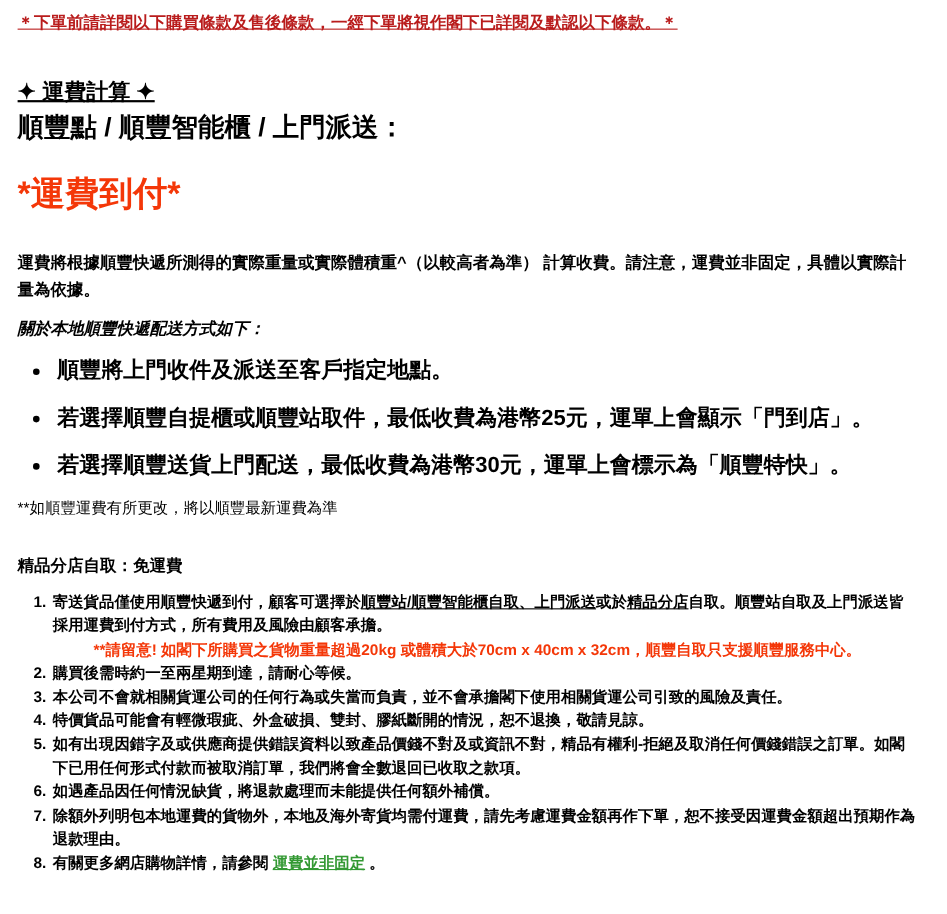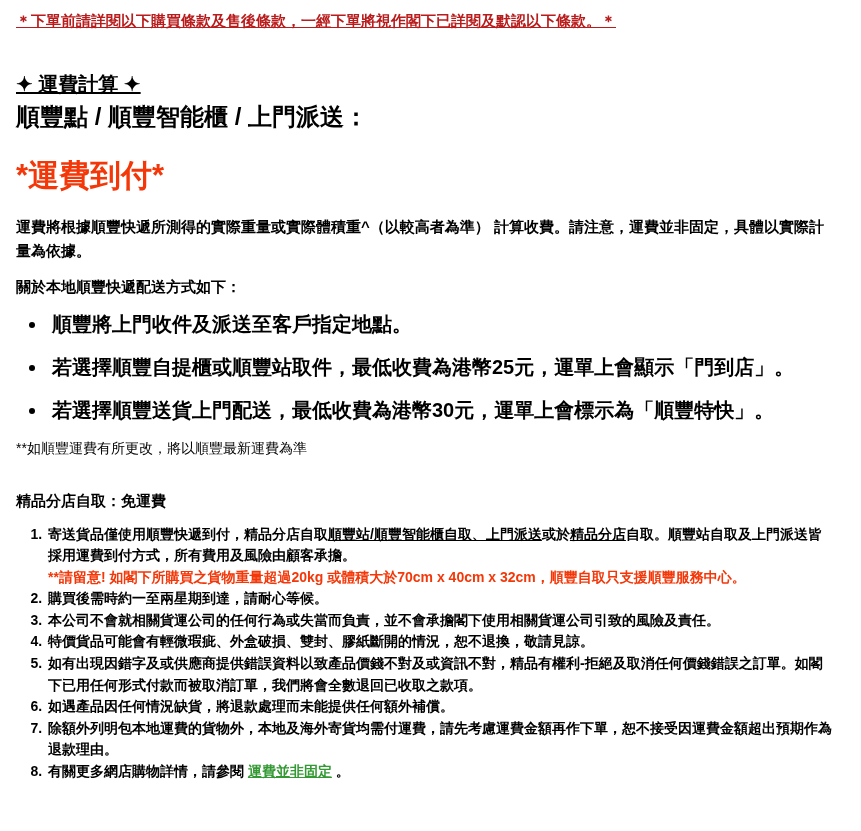--- a/index.html
+++ b/index.html
@@ -32,26 +32,26 @@
     line-height: 1.3;
   }
   .h-big {
     margin-top: 25px;
     font-size: 31px;
     font-weight: bold;
     color: #f43708;
     line-height: 1.2;
   }
   .body-bold {
-    margin-top: 21px;
+    margin-top: 34px;
     font-size: 15px;
     font-weight: bold;
     line-height: 1.55;
   }
-  .intro { margin-top: 13px; }
+  .intro { margin-top: 13px; font-style: italic; }
   ul.delivery {
     margin-top: 12px;
     padding-left: 32px;
     list-style: disc;
   }
   ul.delivery li {
     font-size: 20px;
     font-weight: bold;
     line-height: 1.45;
     margin-bottom: 14px;
@@ -81,20 +81,21 @@
   ol.terms li {
     font-size: 14px;
     font-weight: bold;
     line-height: 1.54;
     padding-left: 2px;
   }
   .u { text-decoration: underline; }
   .warning {
     color: #f43708;
     font-weight: bold;
+    margin-left: 37px;
   }
   .green-link {
     color: #339933;
     text-decoration: underline;
     cursor: pointer;
   }
 </style>
 </head>
 <body>
 
@@ -116,21 +117,21 @@
     <li>若選擇順豐自提櫃或順豐站取件，最低收費為港幣25元，運單上會顯示「門到店」。</li>
     <li>若選擇順豐送貨上門配送，最低收費為港幣30元，運單上會標示為「順豐特快」。</li>
   </ul>
 
   <p class="note">**如順豐運費有所更改，將以順豐最新運費為準</p>
 
   <p class="pickup">精品分店自取：免運費</p>
 
 
   <ol class="terms">
-    <li><span>寄送貨品僅使用順豐快遞到付，精品分店自取</span><span class="u">順豐站/順豐智能櫃自取、上門派送</span><span>或於</span><span class="u">精品分店</span><span>自取。順豐站自取及上門派送皆採用運費到付方式，所有費用及風險由顧客承擔。</span>
+    <li><span>寄送貨品僅使用順豐快遞到付，顧客可選擇於</span><span class="u">順豐站/順豐智能櫃自取、上門派送</span><span>或於</span><span class="u">精品分店</span><span>自取。順豐站自取及上門派送皆採用運費到付方式，所有費用及風險由顧客承擔。</span>
       <div class="warning">**請留意! 如閣下所購買之貨物重量超過20kg 或體積大於70cm x 40cm x 32cm，順豐自取只支援順豐服務中心。</div>
     </li>
     <li>購買後需時約一至兩星期到達，請耐心等候。</li>
     <li>本公司不會就相關貨運公司的任何行為或失當而負責，並不會承擔閣下使用相關貨運公司引致的風險及責任。</li>
     <li>特價貨品可能會有輕微瑕疵、外盒破損、雙封、膠紙斷開的情況，恕不退換，敬請見諒。</li>
     <li>如有出現因錯字及或供應商提供錯誤資料以致產品價錢不對及或資訊不對，精品有權利-拒絕及取消任何價錢錯誤之訂單。如閣下已用任何形式付款而被取消訂單，我們將會全數退回已收取之款項。</li>
     <li>如遇產品因任何情況缺貨，將退款處理而未能提供任何額外補償。</li>
     <li>除額外列明包本地運費的貨物外，本地及海外寄貨均需付運費，請先考慮運費金額再作下單，恕不接受因運費金額超出預期作為退款理由。</li>
     <li><span>有關更多網店購物詳情，請參閱 </span><a class="green-link">運費並非固定</a><span> 。</span></li>
   </ol>

